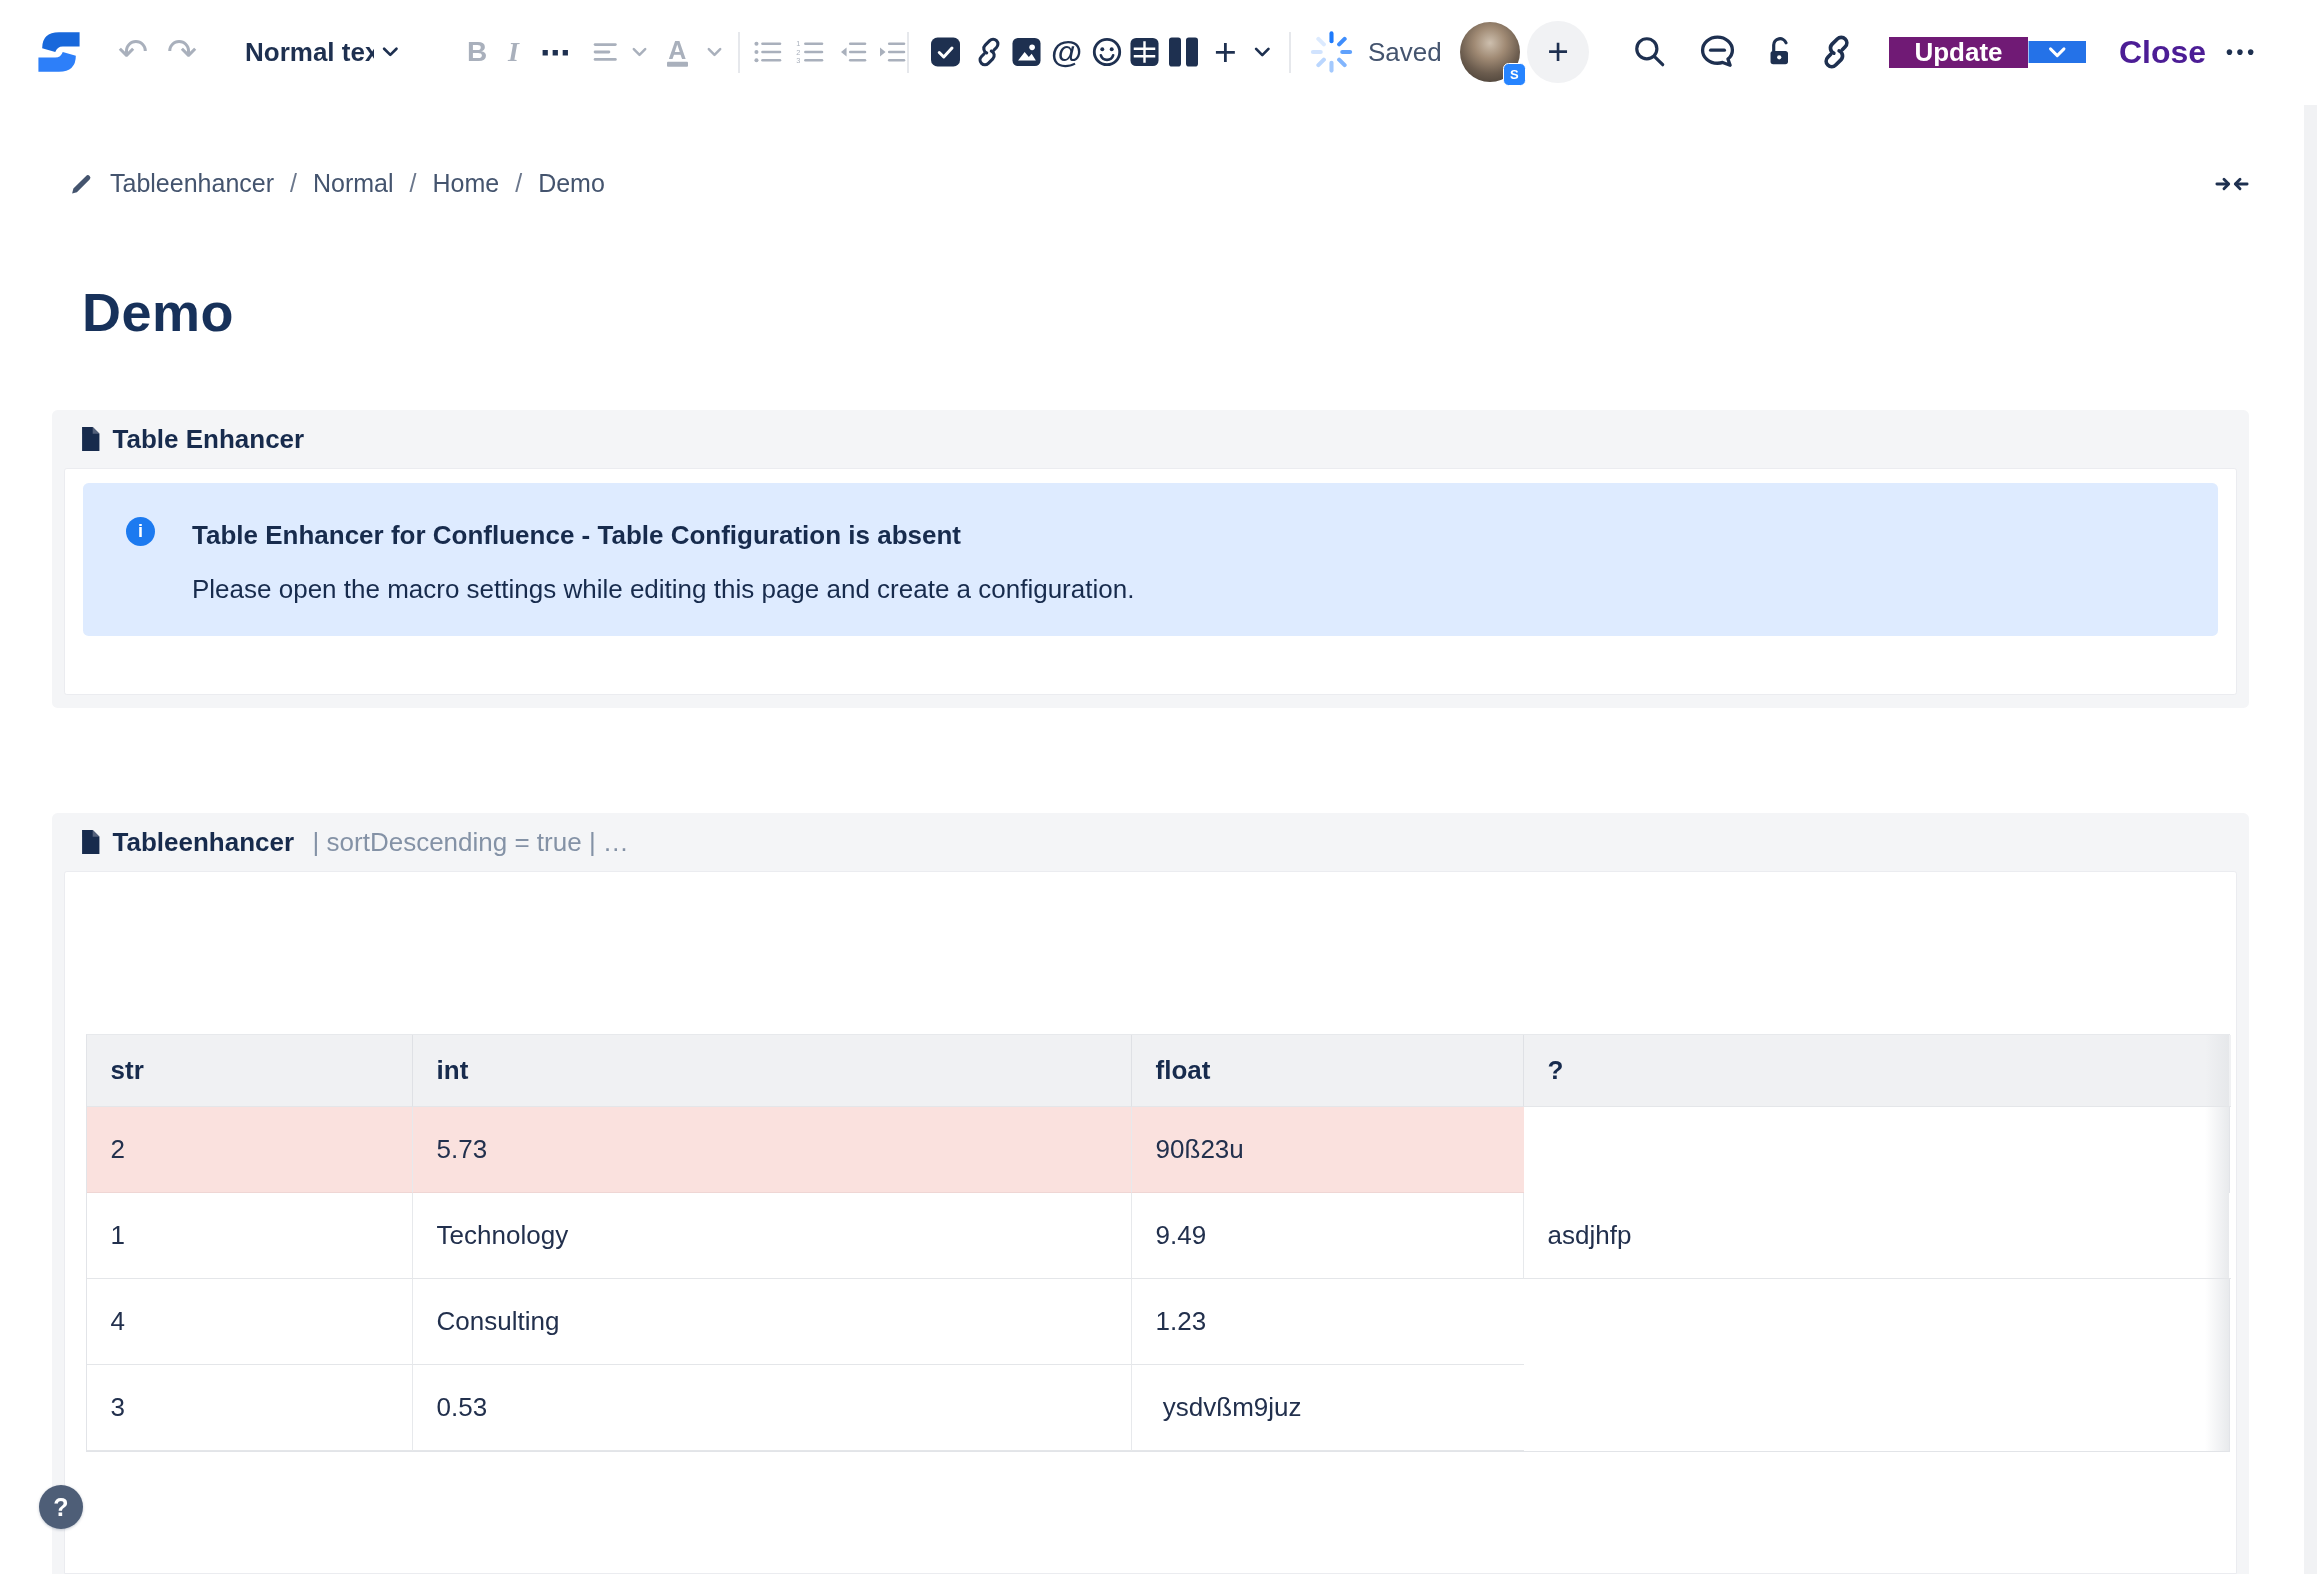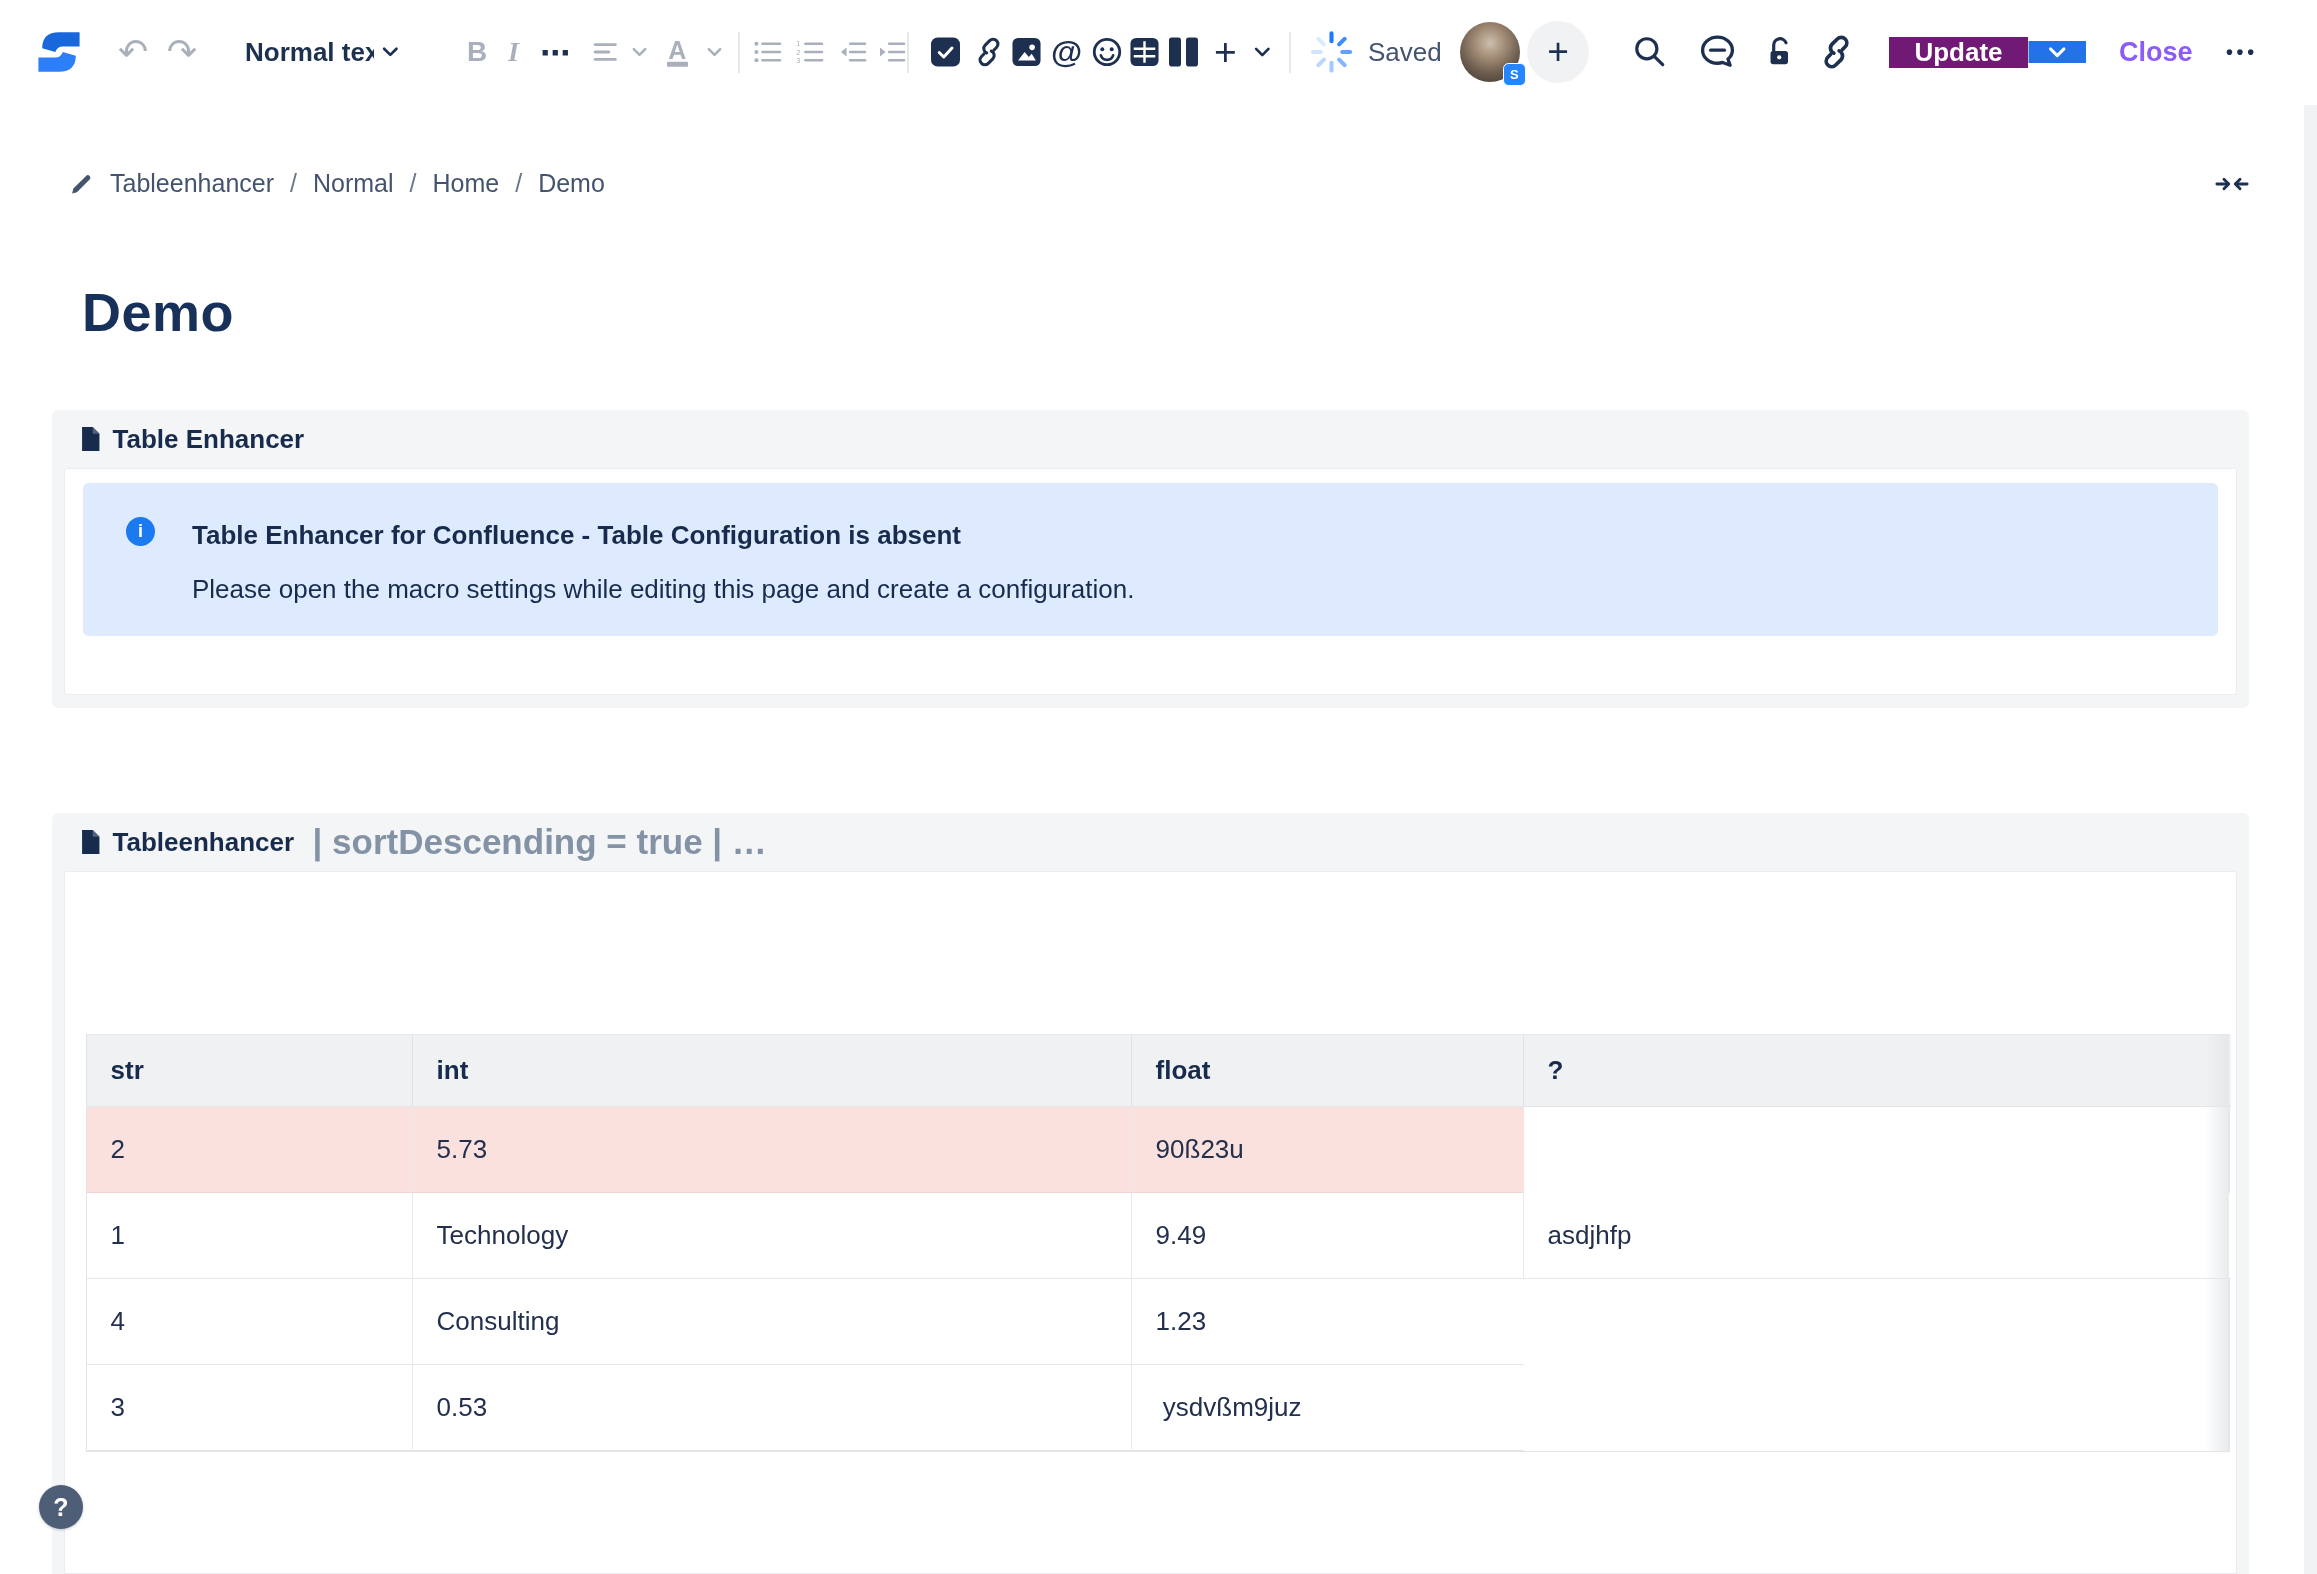--- a/index.html
+++ b/index.html
@@ -29,37 +29,37 @@
   .avatar-badge { position:absolute; right:-5.6px; bottom:-3.7px; width:22.5px; height:22.5px; background:#2684FF;
     border:1.9px solid #fff; border-radius:5.6px; color:#fff; font-size:13px; font-weight:700;
     display:flex; align-items:center; justify-content:center; }
   .plus-circle { width:62px; height:62px; border-radius:50%; background:#F1F2F4; color:#1E3050;
     font-size:37px; font-weight:400; z-index:1; }
   .btn-update { display:flex; height:58px; border-radius:7.5px; overflow:hidden; cursor:pointer; }
   .btn-update .main { background:#701a75; color:#fff; font-size:26px; font-weight:600;
     display:flex; align-items:center; justify-content:center; width:139px; }
   .btn-update .chevpart { background:#2472E8; width:58px; display:flex; align-items:center; justify-content:center;
     border-left:0.9px solid rgba(255,255,255,.55); }
-  .close-lbl { font-size:27px; font-weight:600; color:#8b5cf6; cursor:pointer; }
+  .close-lbl { font-size:32px; font-weight:600; color:#4c1d95; cursor:pointer; }
   .overflow-dots { font-size:19.7px; letter-spacing:3.7px; font-weight:700; color:#1E3050; cursor:pointer; }
 
   
   .breadcrumb { position:absolute; top:157px; left:69px; height:52px; display:flex; align-items:center; gap:16px;
     font-size:25px; color:#44546E; }
   .crumb { cursor:pointer; }
   .crumb-sep { color:#6B778C; }
 
   
   .page-title { position:absolute; left:82px; top:281px; font-size:54px; font-weight:600; color:#17315A; letter-spacing:0.5px; }
 
   
   .macro-panel { position:absolute; left:52px; width:2197px; background:#F4F5F7; border-radius:5.6px; }
   .macro-head { position:absolute; left:28px; top:15px; height:28px; display:flex; align-items:center; gap:11px; }
   .macro-name { font-size:26px; font-weight:600; color:#172B4D; }
-  .macro-params { font-size:35px; font-weight:700; color:#8492A6; margin-left:7.5px; }
+  .macro-params { font-size:26px; font-weight:400; color:#8492A6; margin-left:7.5px; }
   .macro-body { position:absolute; left:12px; right:12px; background:#fff; border:0.9px solid #EBECF0; border-radius:2.8px; }
 
   .info-panel { position:absolute; left:18px; right:18px; top:14px; height:153px; background:#DEEBFF; border-radius:5.6px; }
   .info-icon { position:absolute; left:43px; top:34px; width:29px; height:29px; border-radius:50%;
     background:#1C7AF0; color:#fff; font-size:18px; font-weight:700; font-style:normal;
     display:flex; align-items:center; justify-content:center; }
   .info-title { position:absolute; left:109px; top:37px; font-size:26px; font-weight:700; color:#172B4D; }
   .info-body  { position:absolute; left:109px; top:91px; font-size:26px; font-weight:400; color:#172B4D; }
 
   

